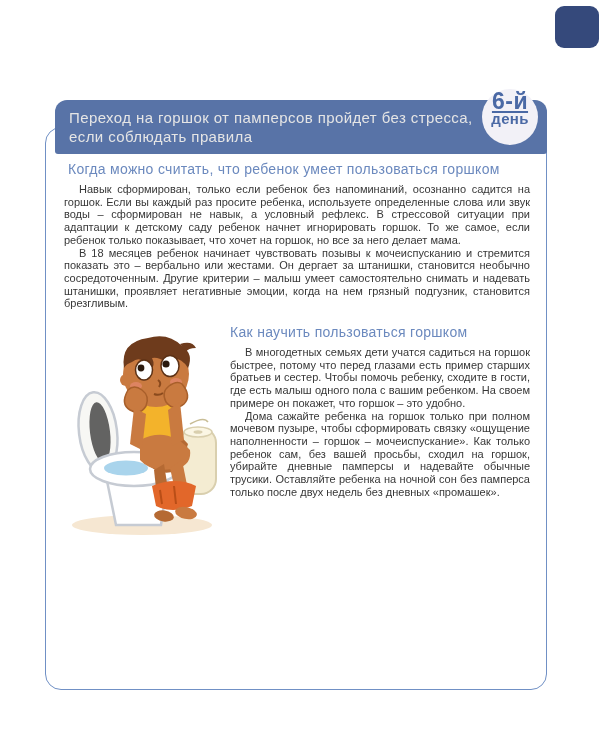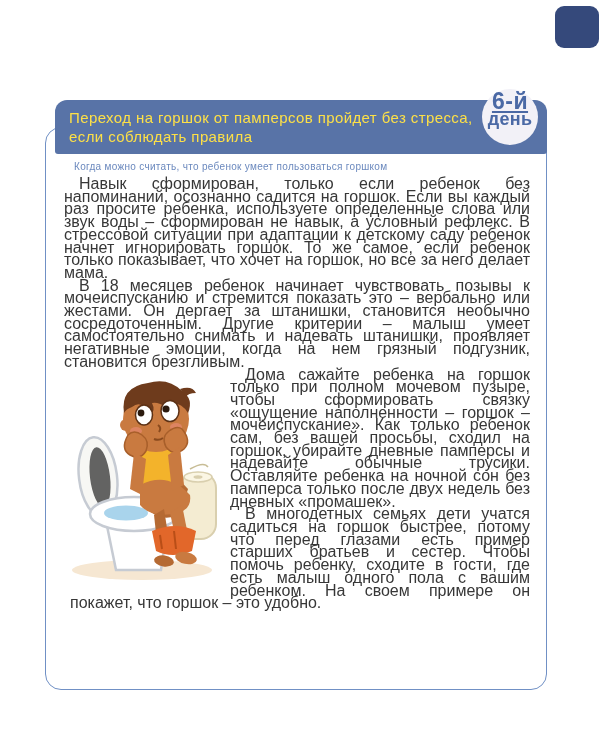--- a/index.html
+++ b/index.html
@@ -7,45 +7,45 @@
     position:relative;width:600px;height:750px;background:#ffffff;
     font-family:"Liberation Sans", sans-serif;overflow:hidden;
   }
   .corner-tab{
     position:absolute;top:6px;right:1px;width:44px;height:42px;
     background:#35497b;border-radius:9px;
   }
   .banner{
     position:absolute;left:55px;top:100px;width:492px;height:54px;
     box-sizing:border-box;background:#5873a7;border-radius:12px 12px 3px 3px;
-    color:#fde047;padding:9px 33px 0 14px;
+    color:#e5e5e5;padding:9px 33px 0 14px;
   }
   .banner span{
     display:block;font-size:15px;line-height:18.5px;letter-spacing:0.4px;
     white-space:nowrap;
   }
   .badge{
     position:absolute;left:482px;top:89px;width:56px;height:56px;
     background:#f2f1f7;border-radius:50%;text-align:center;
     color:#4a69a5;z-index:3;
   }
   .badge-num{font-size:23px;font-weight:bold;line-height:24px;letter-spacing:0.5px;text-decoration:underline;}
-  .badge-day{font-size:18px;font-weight:bold;line-height:12px;letter-spacing:0.3px;}
+  .badge-day{font-size:15px;font-weight:bold;line-height:12px;letter-spacing:0.3px;}
   .content-box{
     position:absolute;left:45px;top:127px;width:502px;height:563px;
     box-sizing:border-box;border:1.5px solid #7090c5;border-radius:16px;
     background:#ffffff;padding:33px 16px 0 18px;overflow:hidden;
   }
   .content-box h2{
-    color:#6b89be;font-size:10px;font-weight:normal;letter-spacing:0.3px;
-    margin:11px 0 6px 10px;
+    color:#6b89be;font-size:14px;font-weight:normal;letter-spacing:0.3px;
+    margin:11px 0 6px 4px;
   }
   .content-box section:first-of-type h2{margin-top:0;}
   .content-box p{
-    margin:0;color:#373737;font-size:16px;line-height:12.7px;
+    margin:0;color:#373737;font-size:11px;line-height:12.7px;
     text-align:justify;text-indent:15px;
   }
   .sec4 .illustration{
     float:left;width:160px;height:212px;margin:4px 6px 0 0;
   }
   .sec4 h2{margin-top:14px;margin-left:6px;}
   .sec4 p{margin-left:6px;}
 </style>
 </head>
 <body>
@@ -121,22 +121,23 @@
           <ellipse cx="72" cy="58" rx="6" ry="4" fill="#e2876a" opacity="0.8"></ellipse>
           <ellipse cx="112" cy="54" rx="6" ry="4" fill="#e2876a" opacity="0.8"></ellipse>
 
           <path d="M64 62 q-8 14 2 20 q10 6 16 -4 q4 -10 -4 -16 q-8 -6 -14 0 Z" fill="#c97a40" stroke="#a85f2a" stroke-width="1.5"></path>
           <path d="M118 56 q10 12 2 20 q-10 8 -18 -2 q-5 -10 3 -16 q8 -6 13 -2 Z" fill="#c97a40" stroke="#a85f2a" stroke-width="1.5"></path>
 
           <path d="M70 80 L66 116 L78 122 L82 86 Z" fill="#c97a40"></path>
           <path d="M116 74 L120 112 L108 118 L104 82 Z" fill="#c97a40"></path>
         </svg>
       </div>
+      <h2>Как научить пользоваться горшком</h2>
+      <p>В многодетных семьях дети учатся садиться на горшок быстрее, потому что перед глазами есть пример старших братьев и сестер. Чтобы помочь ребенку, сходите в гости, где есть малыш одного пола с вашим ребенком. На своем примере он покажет, что горшок – это удобно.</p>
       <p>Дома сажайте ребенка на горшок только при полном мочевом пузыре, чтобы сформировать связку «ощущение наполненности – горшок – мочеиспускание». Как только ребенок сам, без вашей просьбы, сходил на горшок, убирайте дневные памперсы и надевайте обычные трусики. Оставляйте ребенка на ночной сон без памперса только после двух недель без дневных «промашек».</p>
-      <p>В многодетных семьях дети учатся садиться на горшок быстрее, потому что перед глазами есть пример старших братьев и сестер. Чтобы помочь ребенку, сходите в гости, где есть малыш одного пола с вашим ребенком. На своем примере он покажет, что горшок – это удобно.</p>
     </section>
 
   </div>
 
   <div class="banner">
     <span>Переход на горшок от памперсов пройдет без стресса,</span>
     <span>если соблюдать правила</span>
   </div>
 
   <div class="badge">

